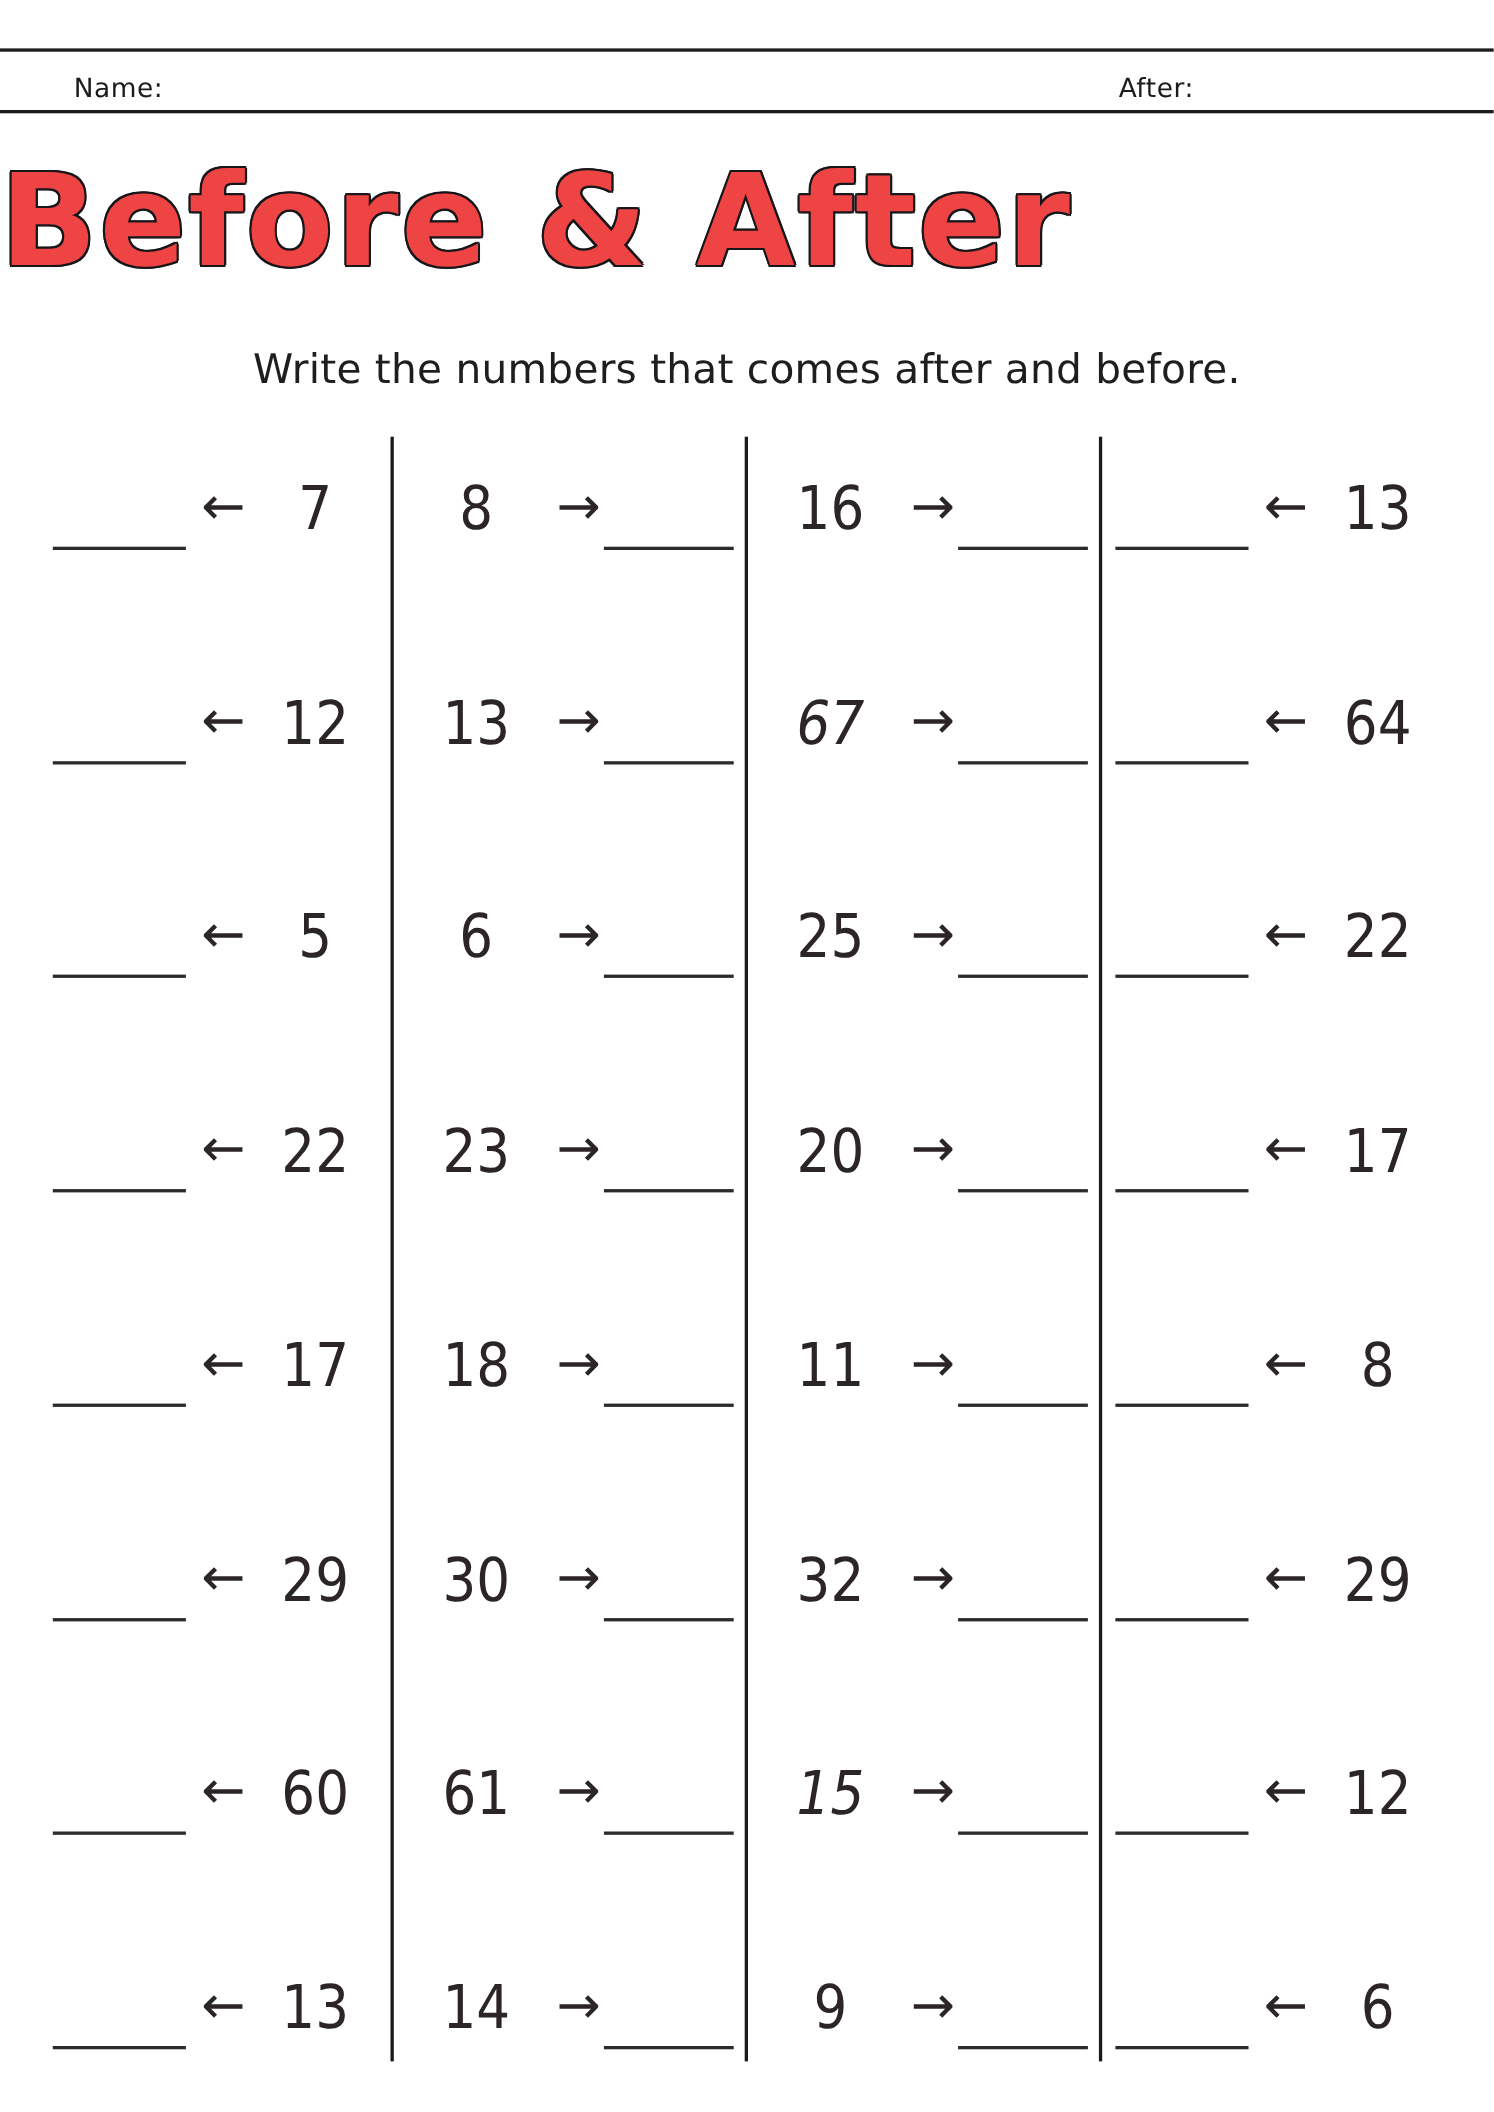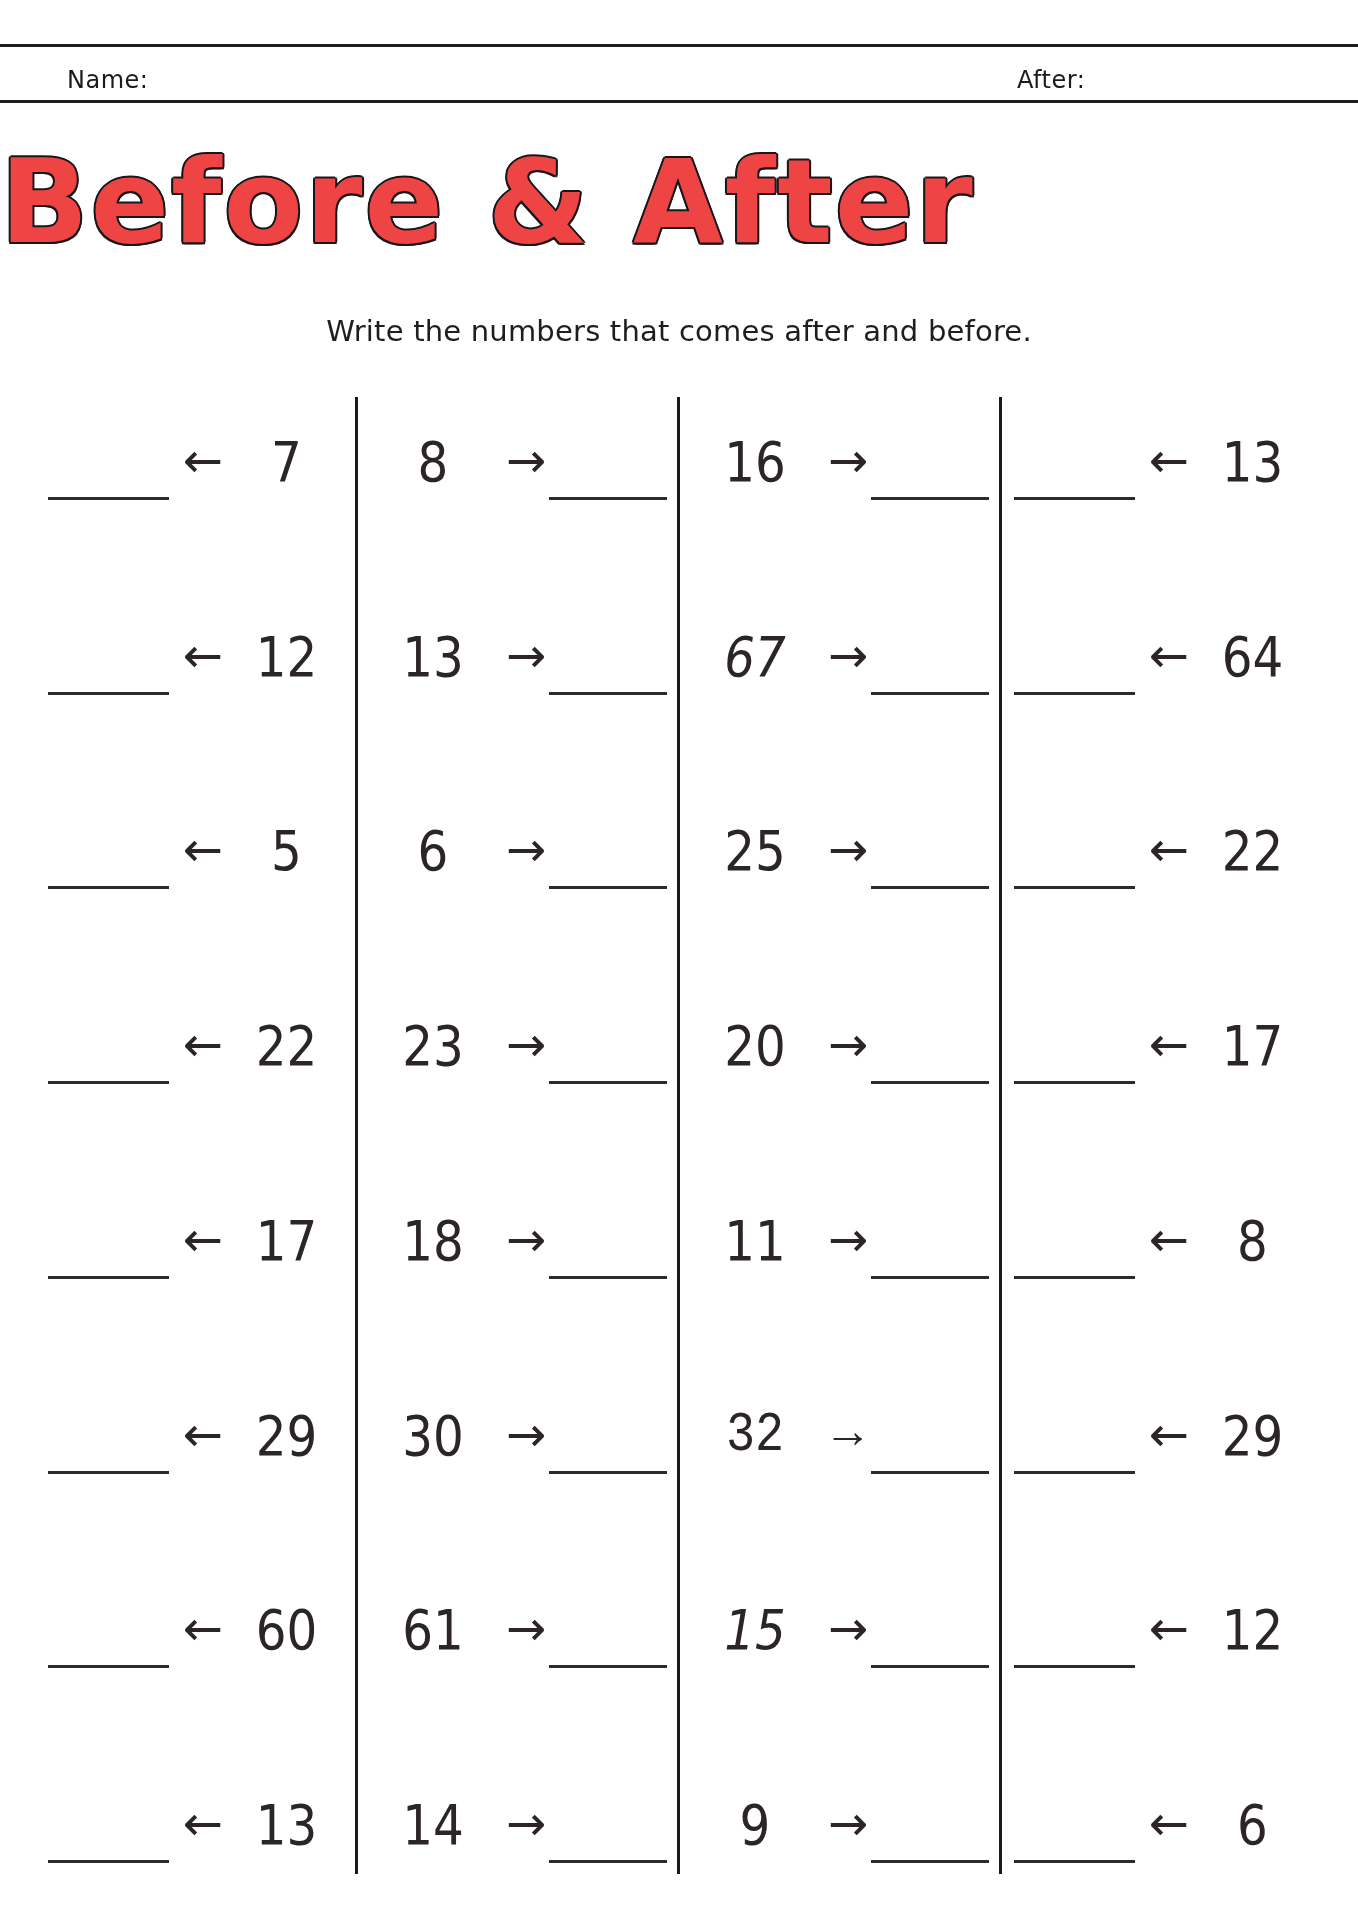--- a/index.html
+++ b/index.html
@@ -18,21 +18,21 @@
   #date-label{left:1017px;}
   #worksheet-title{
     position:absolute;left:0;right:0;top:138px;text-align:left;
     font-size:116px;line-height:1.1;font-weight:bold;color:#ef4444;
     letter-spacing:2px;
     text-shadow:2px 0 0 #17161a,-2px 0 0 #17161a,0 2px 0 #17161a,0 -2px 0 #17161a,
                 1.5px 1.5px 0 #17161a,-1.5px 1.5px 0 #17161a,1.5px -1.5px 0 #17161a,-1.5px -1.5px 0 #17161a;
   }
   #worksheet-subtitle{
     position:absolute;left:0;right:0;top:314px;text-align:center;
-    font-size:29px;color:#201d1e;letter-spacing:0.2px;
+    font-size:37px;color:#201d1e;letter-spacing:0.2px;
   }
   #problem-grid{
     position:absolute;left:35px;top:397px;width:1288px;height:1477px;
   }
   .v-sep{position:absolute;top:0;bottom:0;width:3px;background:#1a1a1a;}
   .p-col{position:absolute;top:0;bottom:0;width:322px;}
   .p-cell{position:absolute;left:0;width:322px;height:70px;}
   .answer-blank{position:absolute;top:63px;height:3px;background:#2b2b2b;width:121px;}
   .blank-before{left:13px;}
   .blank-after{left:192px;width:118px;}
@@ -168,21 +168,21 @@
       <div class="p-cell" style="top: 621px;">
         <span class="given-number num-after">20</span>
         <span class="arrow arrow-after">→</span>
         <span class="answer-blank blank-after"></span>
       </div>
       <div class="p-cell" style="top: 816px;">
         <span class="given-number num-after">11</span>
         <span class="arrow arrow-after">→</span>
         <span class="answer-blank blank-after"></span>
       </div>
-      <div class="p-cell" style="top: 1011px; font-family: Liberation Mono, monospace;">
+      <div class="p-cell" style="top: 1011px;">
         <span class="given-number num-after">32</span>
         <span class="arrow arrow-after">→</span>
         <span class="answer-blank blank-after"></span>
       </div>
       <div class="p-cell" style="top: 1205px; font-style: italic;">
         <span class="given-number num-after">15</span>
         <span class="arrow arrow-after">→</span>
         <span class="answer-blank blank-after"></span>
       </div>
       <div class="p-cell" style="top: 1400px;">

